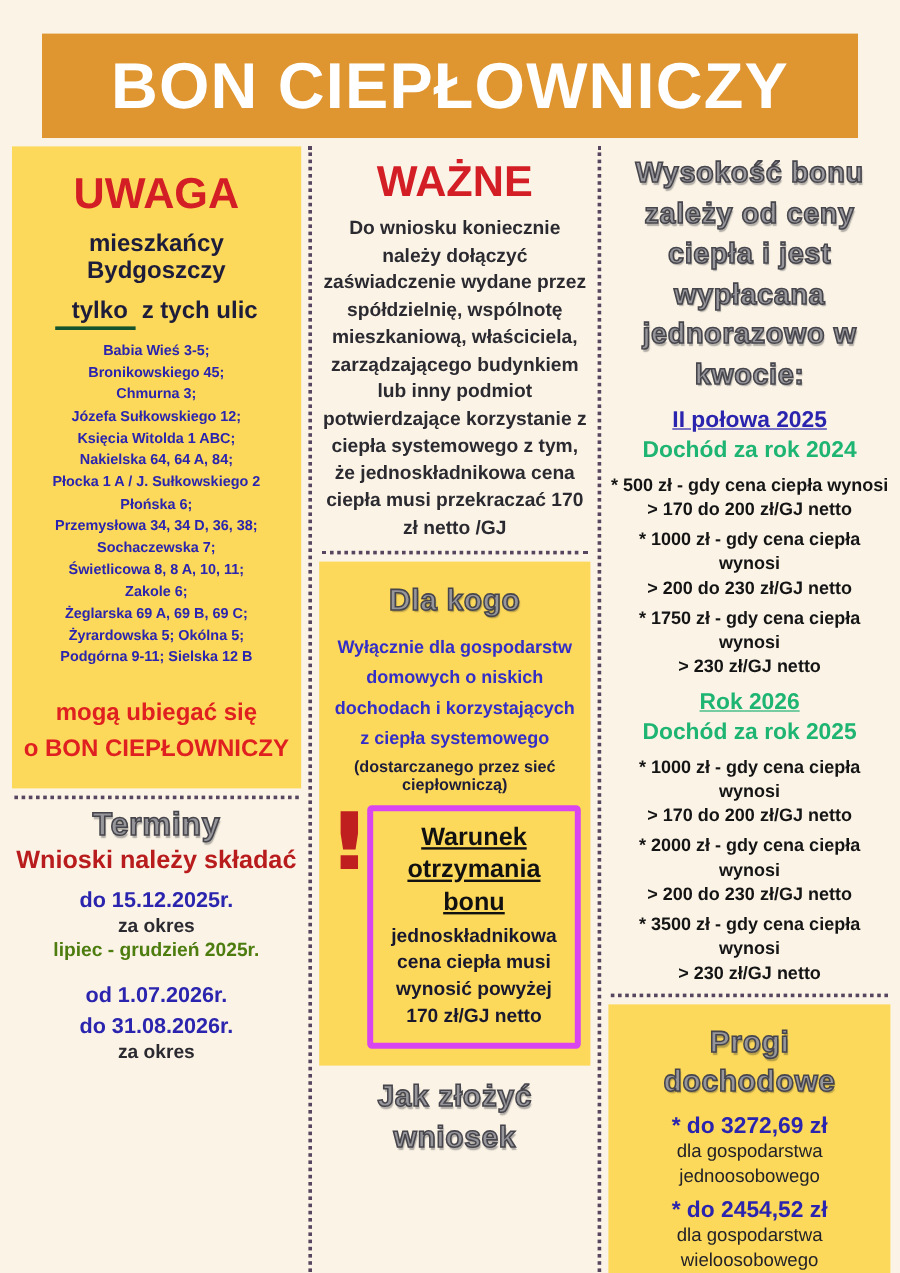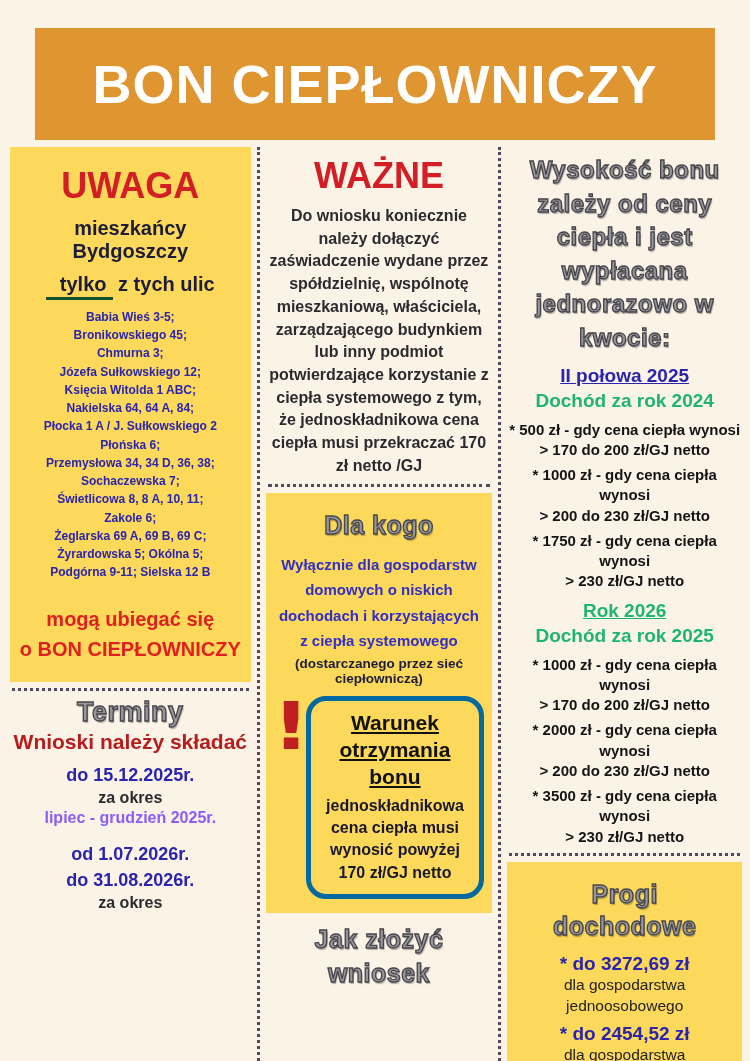--- a/index.html
+++ b/index.html
@@ -7,21 +7,21 @@
   body {
     height:1061px;
     background:#faf3e6;
     font-family:"Liberation Sans", sans-serif;
     overflow:hidden;
     color:#2e2d33;
   }
   
   .banner {
     margin:28px 35px 7px 35px;
-    height:112px;
+    height:87px;
     background:#df9530;
     display:flex; align-items:center; justify-content:center;
   }
   .banner h1 {
     color:#ffffff;
     font-size:54px;
     font-weight:800;
     letter-spacing:1px;
   }
   
@@ -67,41 +67,41 @@
   .left-sub2 .u-red {
     border-bottom:3px solid #14532d;
     padding:0 6px 2px 14px;
   }
   .streets { font-size:12px; line-height:1.52; }
   .cta { font-size:20px; line-height:1.5; margin-top:22px; color:#e02020; font-weight:800; }
   .terminy-title { font-size:27px; margin:4px 0 2px; }
   .terminy-sub { font-size:21px; font-weight:800; color:#b91c1c; margin:2px 0 8px; }
   .date-line { font-size:18px; line-height:1.45; }
   .period-label { font-size:16px; font-weight:700; color:#2b2a30; line-height:1.3; }
-  .period-range { font-size:16px; font-weight:700; color:#8b5cf6; line-height:1.3; margin-bottom:12px; }
+  .period-range { font-size:16px; font-weight:700; color:#4d7c0f; line-height:1.3; margin-bottom:12px; }
 
   
   .wazne-title { font-size:36px; margin:8px 0 8px; }
   .wazne-text { font-size:16px; line-height:1.42; font-weight:700; color:#2b2a30; padding:0 2px; }
   .mid-box { padding:10px 8px 14px; margin-top:4px; }
   .dla-kogo-title { font-size:25px; margin:8px 0 12px; }
   .dla-kogo-text { font-size:15px; line-height:1.7; }
   .dla-kogo-note { font-size:13.5px; font-weight:800; color:#1d1c3a; margin:2px 0 8px; }
   .exclusion { font-size:13.5px; line-height:1.55; color:#5d8bd9; font-weight:800; margin-bottom:6px; }
   .warn-wrap { position:relative; margin-top:10px; }
   .warn-bang {
     position:absolute; left:2px; top:-8px;
     color:#bf1f1f; font-size:66px; font-weight:900;
     font-family:"DejaVu Sans", sans-serif;
     transform:scaleX(1.25);
   }
   .warn-box {
     margin-left:32px;
-    border:5px solid #0369a1;
-    border-radius:20px;
+    border:5px solid #d946ef;
+    border-radius:4px;
     padding:8px 6px 10px;
   }
   .warunek-title { font-size:21px; font-weight:800; color:#111; text-decoration:underline; line-height:1.3; }
   .warunek-text { font-size:16px; font-weight:800; color:#18172e; line-height:1.4; margin-top:4px; }
   .jak-title { font-size:25px; line-height:1.35; margin:10px 0 10px; }
 
   
   .right-intro { font-size:24px; line-height:1.4; margin:6px 0 10px; }
   .rp-title { font-size:19px; text-decoration:underline; font-weight:800; }
   .rp-income { font-size:19px; margin:3px 0 8px; }

